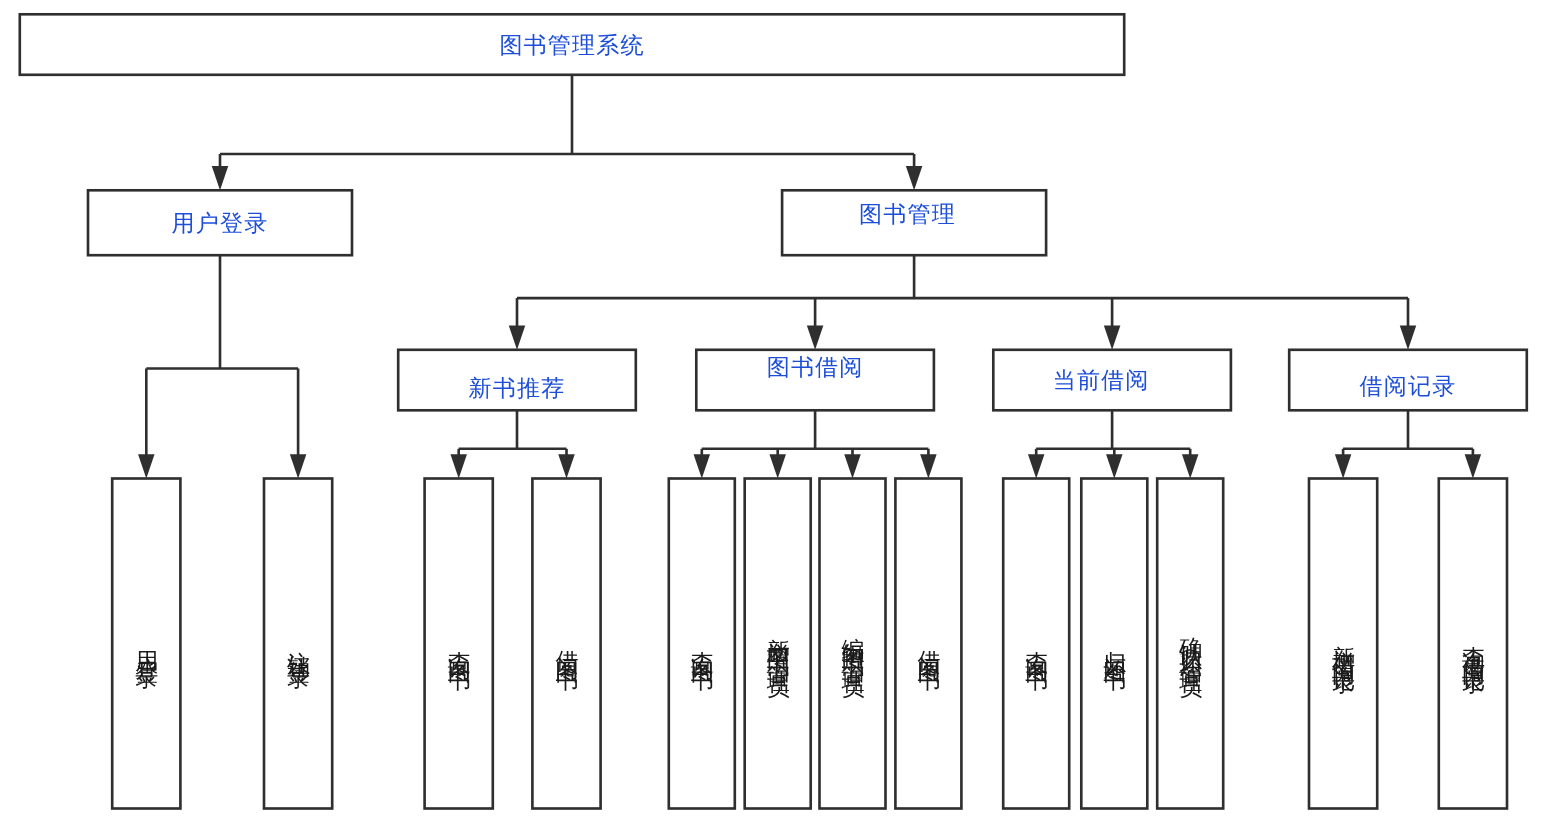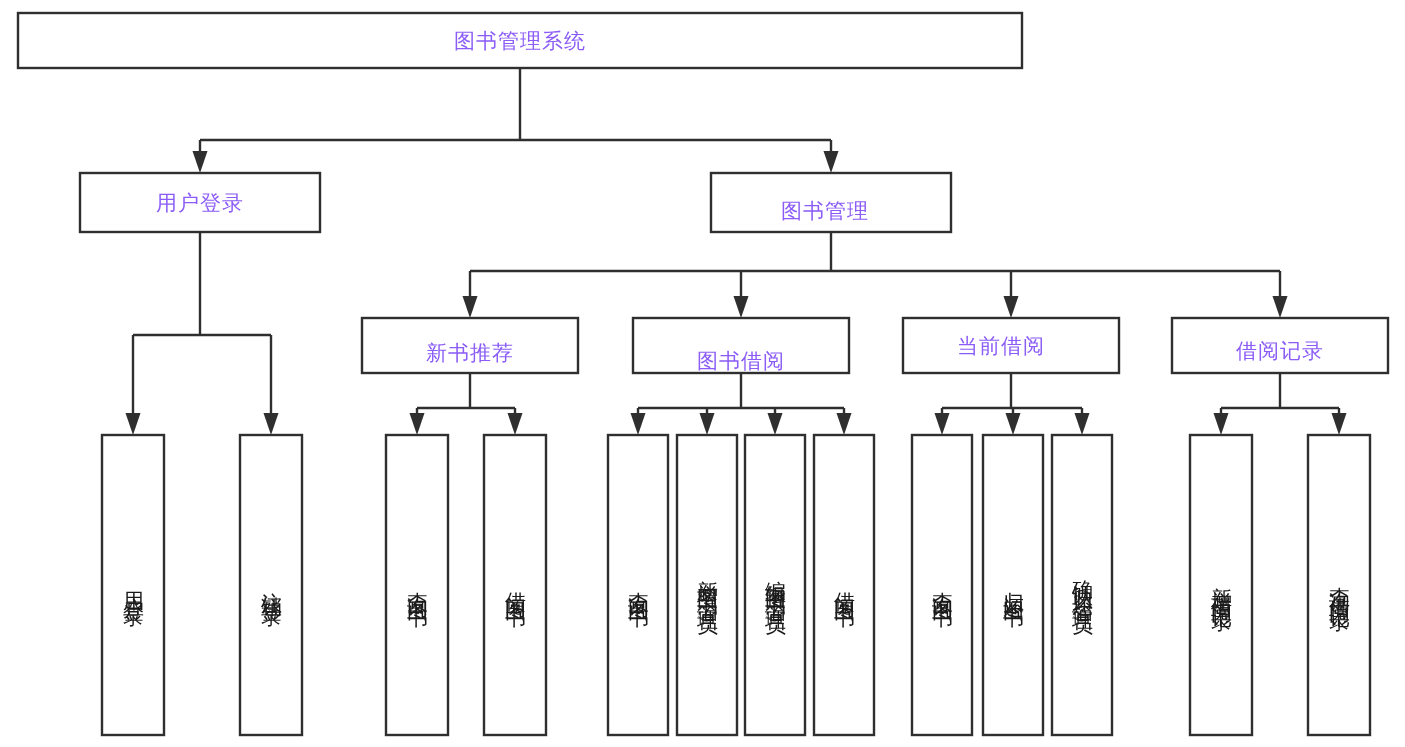--- a/index.html
+++ b/index.html
@@ -63,21 +63,21 @@
     position: absolute;
     display: flex;
     align-items: center;
     justify-content: center;
     pointer-events: none;
   }
   .hlabel-text {
     font-family: Liberation Sans, sans-serif;
     font-size: 21px;
     letter-spacing: 1px;
-    color: #8b5cf6;
+    color: #1d4ed8;
     white-space: nowrap;
   }
   #watermark {
     position: absolute;
     right: 8px;
     bottom: 6px;
     font-family: "DejaVu Sans", "Liberation Sans", sans-serif;
     font-size: 17px;
     color: #b9b9b9;
     letter-spacing: 0.5px;
@@ -183,27 +183,27 @@
       </g>
   </svg>
 
   <div id="labels-layer">
       <div class="hlabel-wrap" style="left: 18px; top: 13px; width: 1004px; height: 55px;">
         <span class="hlabel-text">图书管理系统</span>
       </div>
       <div class="hlabel-wrap" style="left: 80px; top: 173px; width: 240px; height: 59px;">
         <span class="hlabel-text">用户登录</span>
       </div>
-      <div class="hlabel-wrap" style="left: 711px; top: 181px; width: 228px; height: 59px; border-radius: 22px;">
+      <div class="hlabel-wrap" style="left: 711px; top: 165px; width: 228px; height: 59px; border-radius: 22px;">
         <span class="hlabel-text">图书管理</span>
       </div>
       <div class="hlabel-wrap" style="left: 362px; top: 318px; width: 216px; height: 70px;">
         <span class="hlabel-text">新书推荐</span>
       </div>
-      <div class="hlabel-wrap" style="left: 633px; top: 331px; width: 216px; height: 59px;">
+      <div class="hlabel-wrap" style="left: 633px; top: 304px; width: 216px; height: 59px;">
         <span class="hlabel-text">图书借阅</span>
       </div>
       <div class="hlabel-wrap" style="left: 903px; top: 318px; width: 196px; height: 55px;">
         <span class="hlabel-text">当前借阅</span>
       </div>
       <div class="hlabel-wrap" style="left: 1172px; top: 318px; width: 216px; height: 65px;">
         <span class="hlabel-text">借阅记录</span>
       </div>
       <div class="vlabel-wrap" style="left: 102px; top: 435px; width: 62px; height: 300px;">
         <span class="vlabel-text">用户登录</span>

